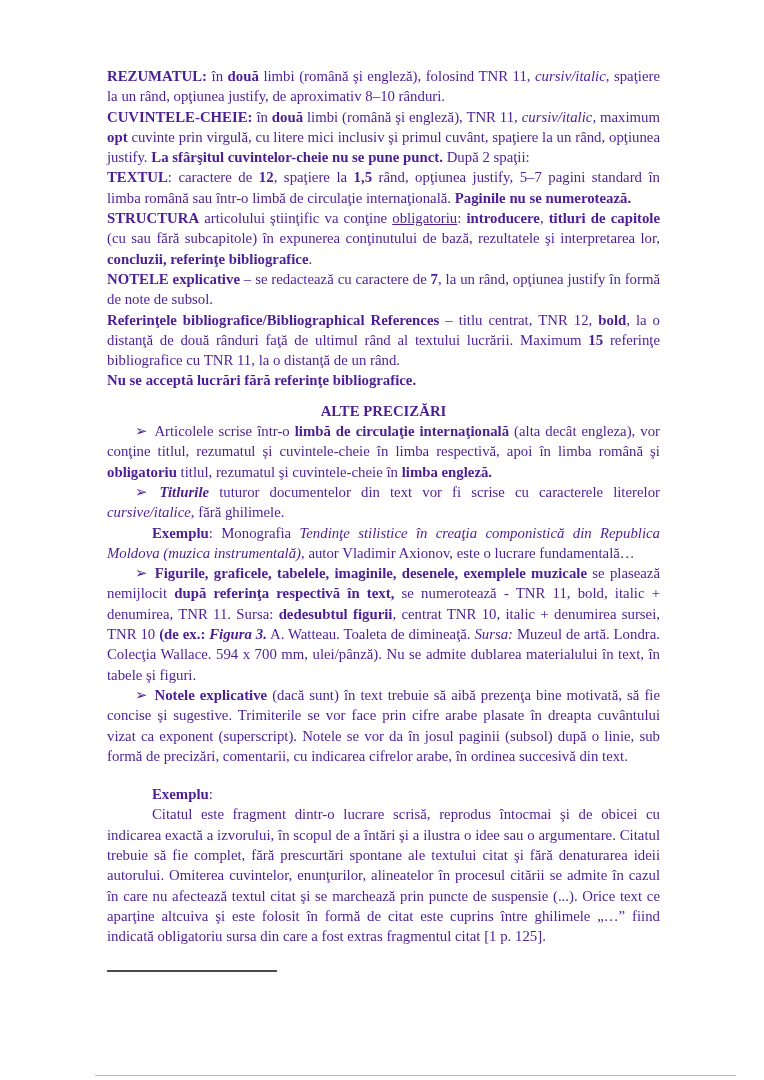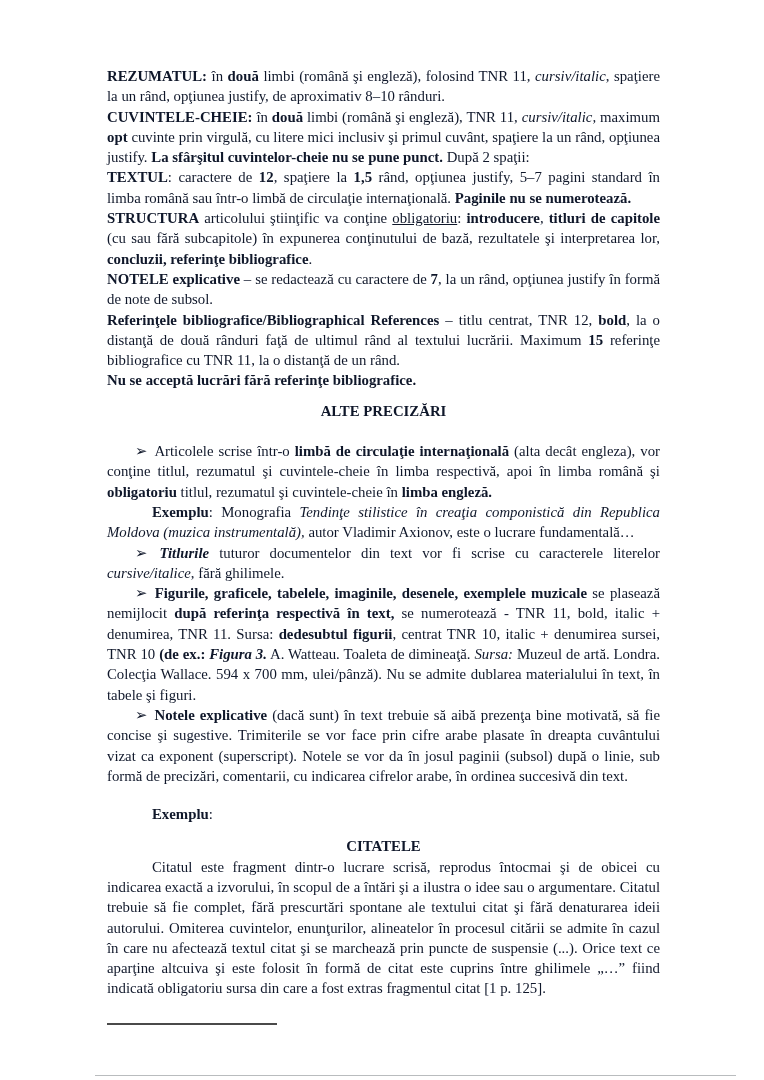--- a/index.html
+++ b/index.html
@@ -7,21 +7,21 @@
     padding: 0;
     background: #ffffff;
   }
   .page {
     position: relative;
     width: 764px;
     height: 1080px;
     background: #ffffff;
     overflow: hidden;
     font-family: "Liberation Serif", "DejaVu Serif", serif;
-    color: #0f172a;
+    color: #4c1d95;
   }
   .content {
     position: absolute;
     left: 107px;
     top: 66px;
     width: 553px;
     font-size: 14.8px;
     line-height: 20.3px;
   }
   .block {
@@ -67,28 +67,27 @@
 <div class="page">
   <div class="content">
     <div>
         <div class="block body"><span style="font-weight: bold;">REZUMATUL:</span><span> în </span><span style="font-weight: bold;">două</span><span> limbi (română şi engleză), folosind TNR 11, </span><span style="font-style: italic;">cursiv/italic</span><span>, spaţiere la un rând, opţiunea justify, de aproximativ 8–10 rânduri.</span></div>
         <div class="block body"><span style="font-weight: bold;">CUVINTELE-CHEIE:</span><span> în </span><span style="font-weight: bold;">două</span><span> limbi (română şi engleză), TNR 11, </span><span style="font-style: italic;">cursiv/italic,</span><span> maximum </span><span style="font-weight: bold;">opt</span><span> cuvinte prin virgulă, cu litere mici inclusiv şi primul cuvânt, spaţiere la un rând, opţiunea justify. </span><span style="font-weight: bold;">La sfârşitul cuvintelor-cheie nu se pune punct.</span><span> După 2 spaţii:</span></div>
         <div class="block body"><span style="font-weight: bold;">TEXTUL</span><span>: caractere de </span><span style="font-weight: bold;">12</span><span>, spaţiere la </span><span style="font-weight: bold;">1,5</span><span> rând, opţiunea justify, 5–7 pagini standard în limba română sau într-o limbă de circulaţie internaţională. </span><span style="font-weight: bold;">Paginile nu se numerotează.</span></div>
         <div class="block body"><span style="font-weight: bold;">STRUCTURA</span><span> articolului ştiinţific va conţine </span><span style="text-decoration: underline;">obligatoriu</span><span>: </span><span style="font-weight: bold;">introducere</span><span>, </span><span style="font-weight: bold;">titluri de capitole</span><span> (cu sau fără subcapitole) în expunerea conţinutului de bază, rezultatele şi interpretarea lor, </span><span style="font-weight: bold;">concluzii, referinţe bibliografice</span><span>.</span></div>
         <div class="block body"><span style="font-weight: bold;">NOTELE explicative</span><span> – se redactează cu caractere de </span><span style="font-weight: bold;">7</span><span>, la un rând, opţiunea justify în formă de note de subsol.</span></div>
         <div class="block body"><span style="font-weight: bold;">Referinţele bibliografice/Bibliographical References</span><span> – titlu centrat, TNR 12, </span><span style="font-weight: bold;">bold</span><span>, la o distanţă de două rânduri faţă de ultimul rând al textului lucrării. Maximum </span><span style="font-weight: bold;">15</span><span> referinţe bibliografice cu TNR 11, la o distanţă de un rând.</span></div>
         <div class="block body"><span style="font-weight: bold;">Nu se acceptă lucrări fără referinţe bibliografice.</span></div>
-        <div class="block heading" style="margin-top: 10px; margin-bottom: 20px;"><span style="font-weight: bold;">ALTE PRECIZĂRI</span></div>
+        <div class="block heading" style="margin-top: 10px; "><span style="font-weight: bold;">ALTE PRECIZĂRI</span></div>
         <div class="block bullet"><span class="marker">➢ </span><span>Articolele scrise într-o </span><span style="font-weight: bold;">limbă de circulaţie internaţională</span><span> (alta decât engleza), vor conţine titlul, rezumatul şi cuvintele-cheie în limba respectivă, apoi în limba română şi </span><span style="font-weight: bold;">obligatoriu</span><span> titlul, rezumatul şi cuvintele-cheie în </span><span style="font-weight: bold;">limba engleză.</span></div>
+        <div class="block bullet"><span class="marker">➢ </span><span style="font-weight: bold; font-style: italic;">Titlurile</span><span>  tuturor documentelor din text vor fi scrise cu caracterele literelor </span><span style="font-style: italic;">cursive/italice</span><span>, fără ghilimele.</span></div>
         <div class="block body-indent"><span style="font-weight: bold;">Exemplu</span><span>: Monografia </span><span style="font-style: italic;">Tendinţe stilistice în creaţia componistică din Republica Moldova (muzica instrumentală),</span><span> autor Vladimir Axionov, este o lucrare fundamentală…</span></div>
-        <div class="block bullet"><span class="marker">➢ </span><span style="font-weight: bold; font-style: italic;">Titlurile</span><span>  tuturor documentelor din text vor fi scrise cu caracterele literelor </span><span style="font-style: italic;">cursive/italice</span><span>, fără ghilimele.</span></div>
         <div class="block bullet"><span class="marker">➢ </span><span style="font-weight: bold;">Figurile, graficele, tabelele, imaginile, desenele, exemplele muzicale</span><span> se plasează nemijlocit </span><span style="font-weight: bold;">după referinţa respectivă în text,</span><span>  se numerotează - TNR 11, bold, italic + denumirea, TNR 11. Sursa: </span><span style="font-weight: bold;">dedesubtul figurii</span><span>, centrat TNR 10, italic + denumirea sursei, TNR 10 </span><span style="font-weight: bold;">(de ex.:</span><span> </span><span style="font-weight: bold; font-style: italic;">Figura 3.</span><span> A. Watteau. Toaleta de dimineaţă. </span><span style="font-style: italic;">Sursa:</span><span> Muzeul de artă. Londra. Colecţia Wallace. 594 x 700 mm, ulei/pânză). Nu se admite dublarea materialului în text, în tabele şi figuri.</span></div>
         <div class="block bullet"><span class="marker">➢ </span><span style="font-weight: bold;">Notele explicative</span><span> (dacă sunt) în text trebuie să aibă prezenţa bine motivată, să fie concise şi sugestive. Trimiterile se vor face prin cifre arabe plasate în dreapta cuvântului vizat ca exponent (superscript). Notele se vor da în josul paginii (subsol) după o linie, sub formă de precizări, comentarii, cu indicarea cifrelor arabe, în ordinea succesivă din text.</span></div>
         <div class="block body-indent" style="margin-top: 18px;"><span style="font-weight: bold;">Exemplu</span><span>:</span></div>
-        <div class="block heading" style="margin-top: 12px;"><span style="font-weight: bold;">CITATELE</span></div>
         <div class="block body-indent"><span>Citatul este fragment dintr-o lucrare scrisă, reprodus întocmai şi de obicei cu indicarea exactă a izvorului, în scopul de a întări şi a ilustra o idee sau o argumentare. Citatul trebuie să fie complet, fără prescurtări spontane ale textului citat şi fără denaturarea ideii autorului. Omiterea cuvintelor, enunţurilor, alineatelor în procesul citării se admite în cazul în care nu afectează textul citat şi se marchează prin puncte de suspensie (...). Orice text ce aparţine altcuiva şi este folosit în formă de citat este cuprins între ghilimele „…” fiind indicată obligatoriu sursa din care a fost extras fragmentul citat [1 p. 125].</span></div>
       </div>
     <div class="footnote-area">
       <div class="footnote-rule"></div>
 
     </div>
   </div>
   <div class="bottom-rule"></div>
 </div>
 

